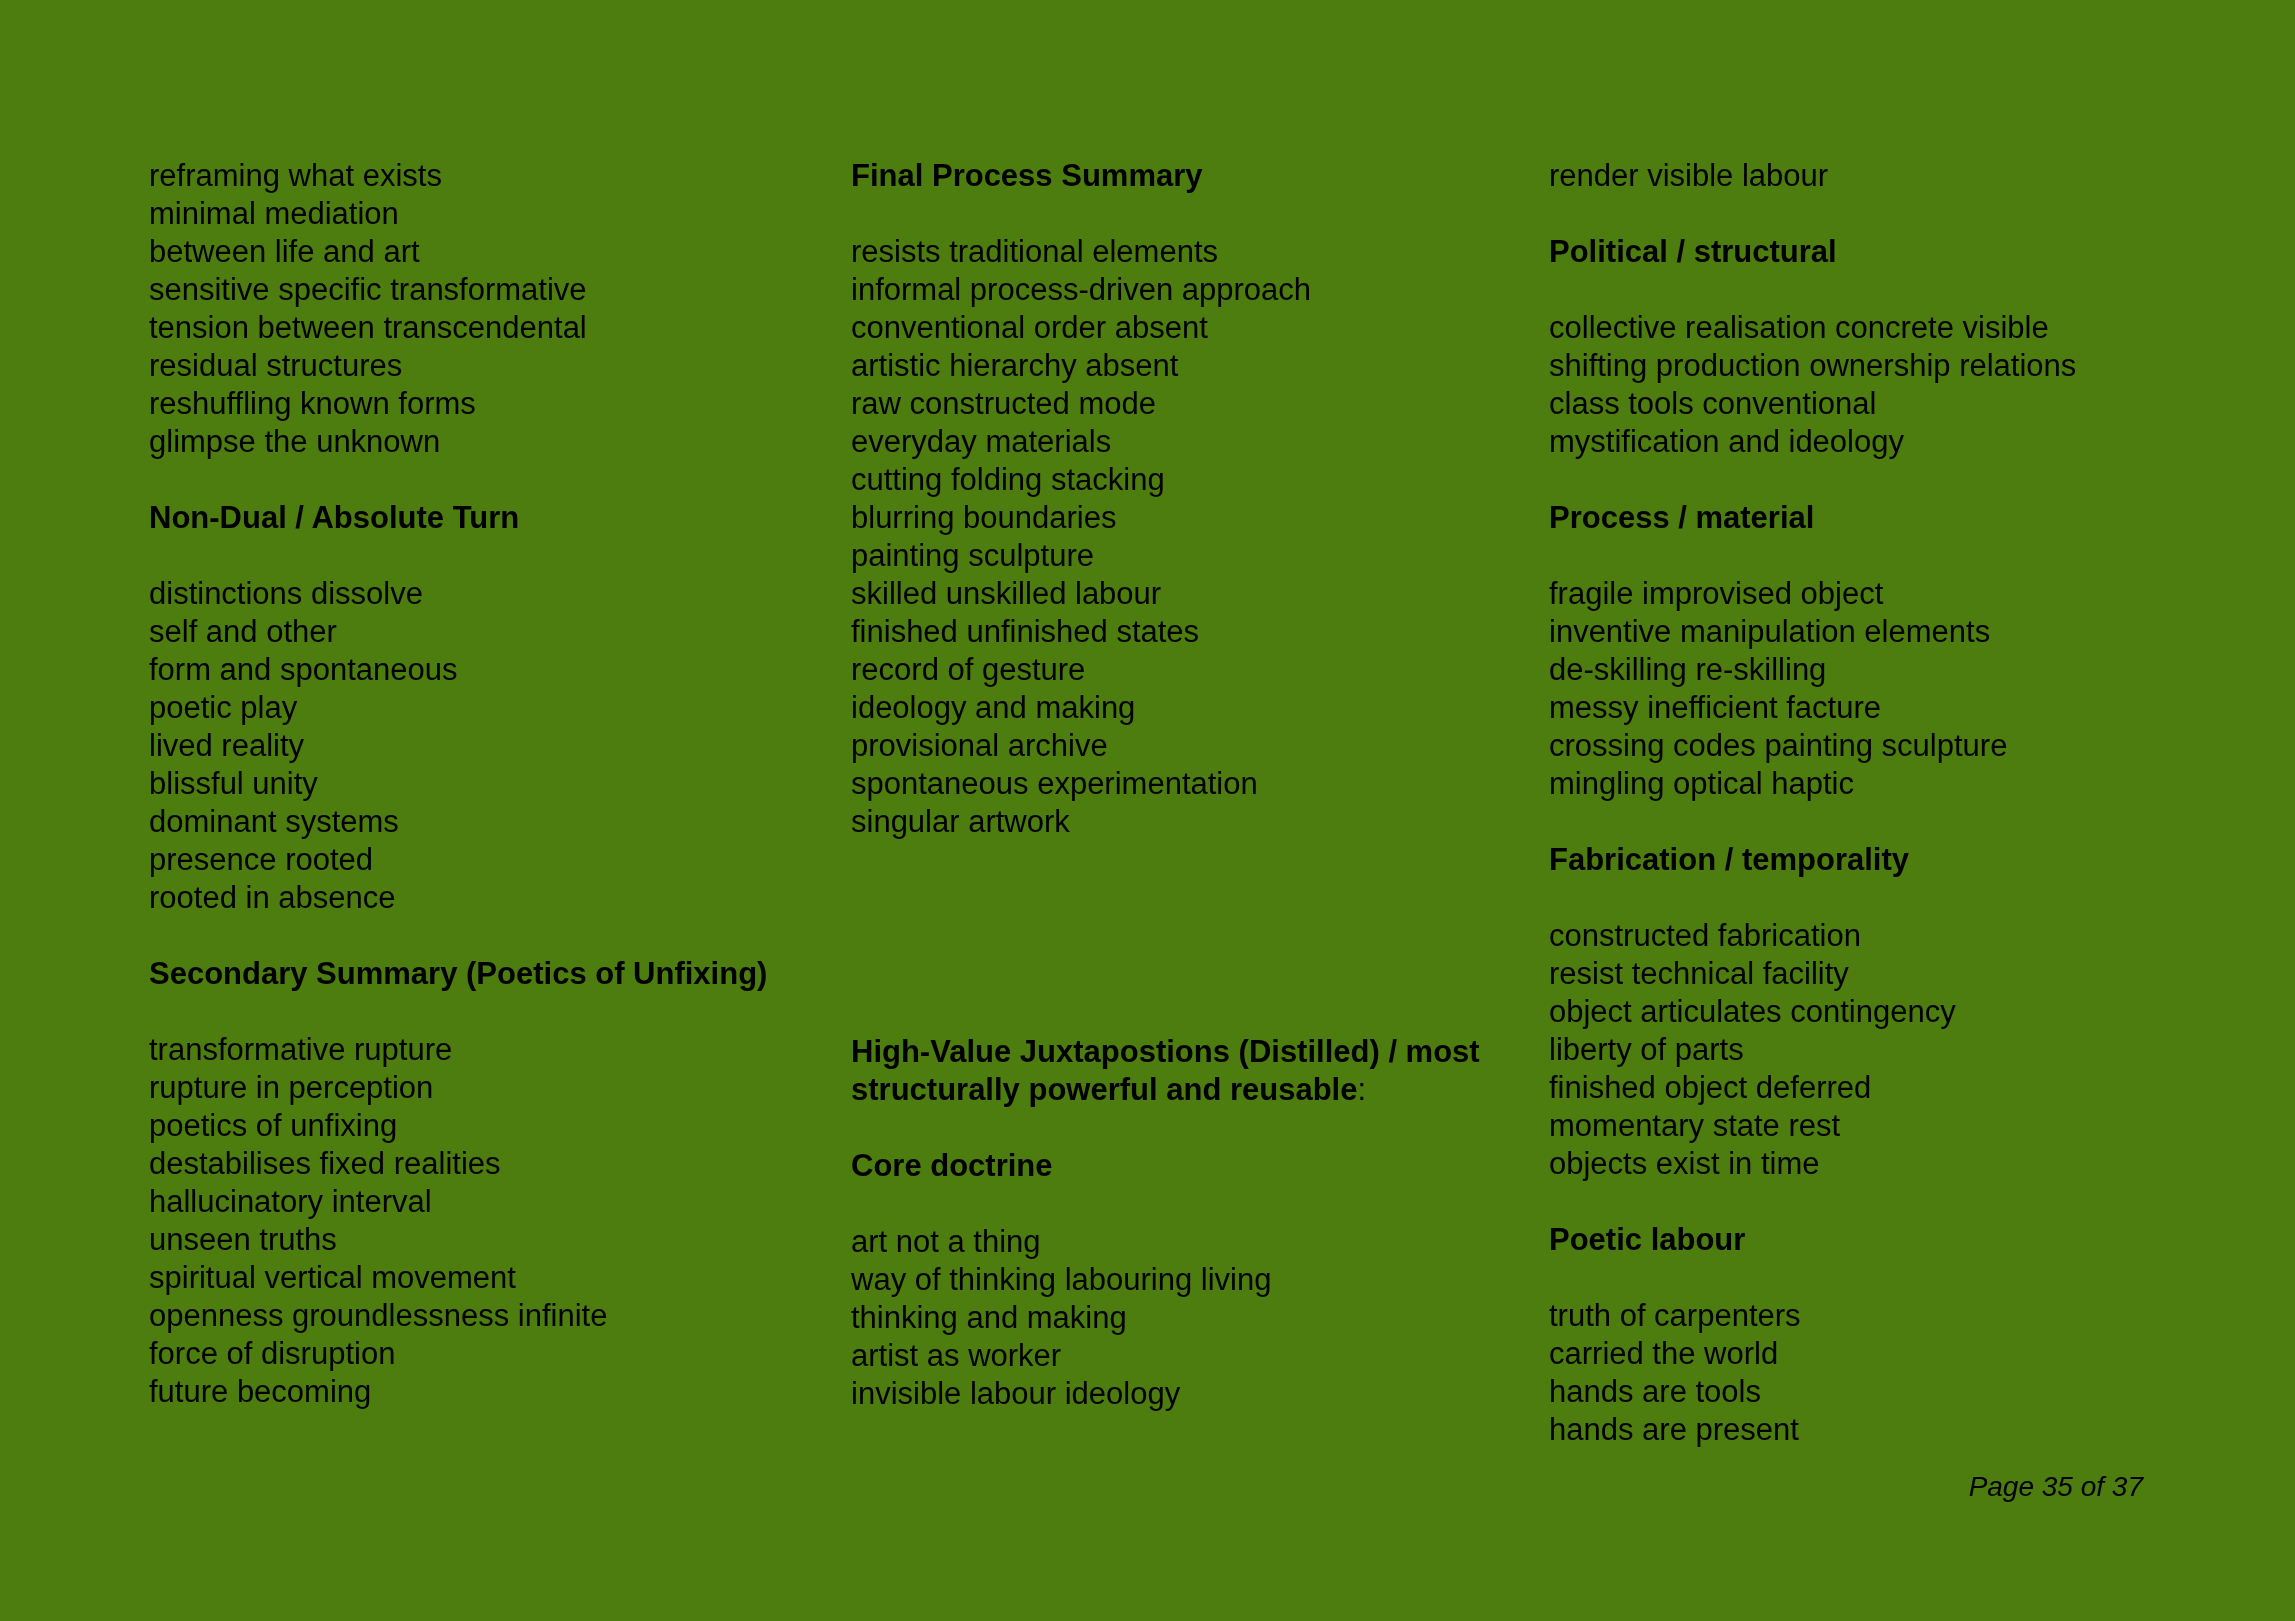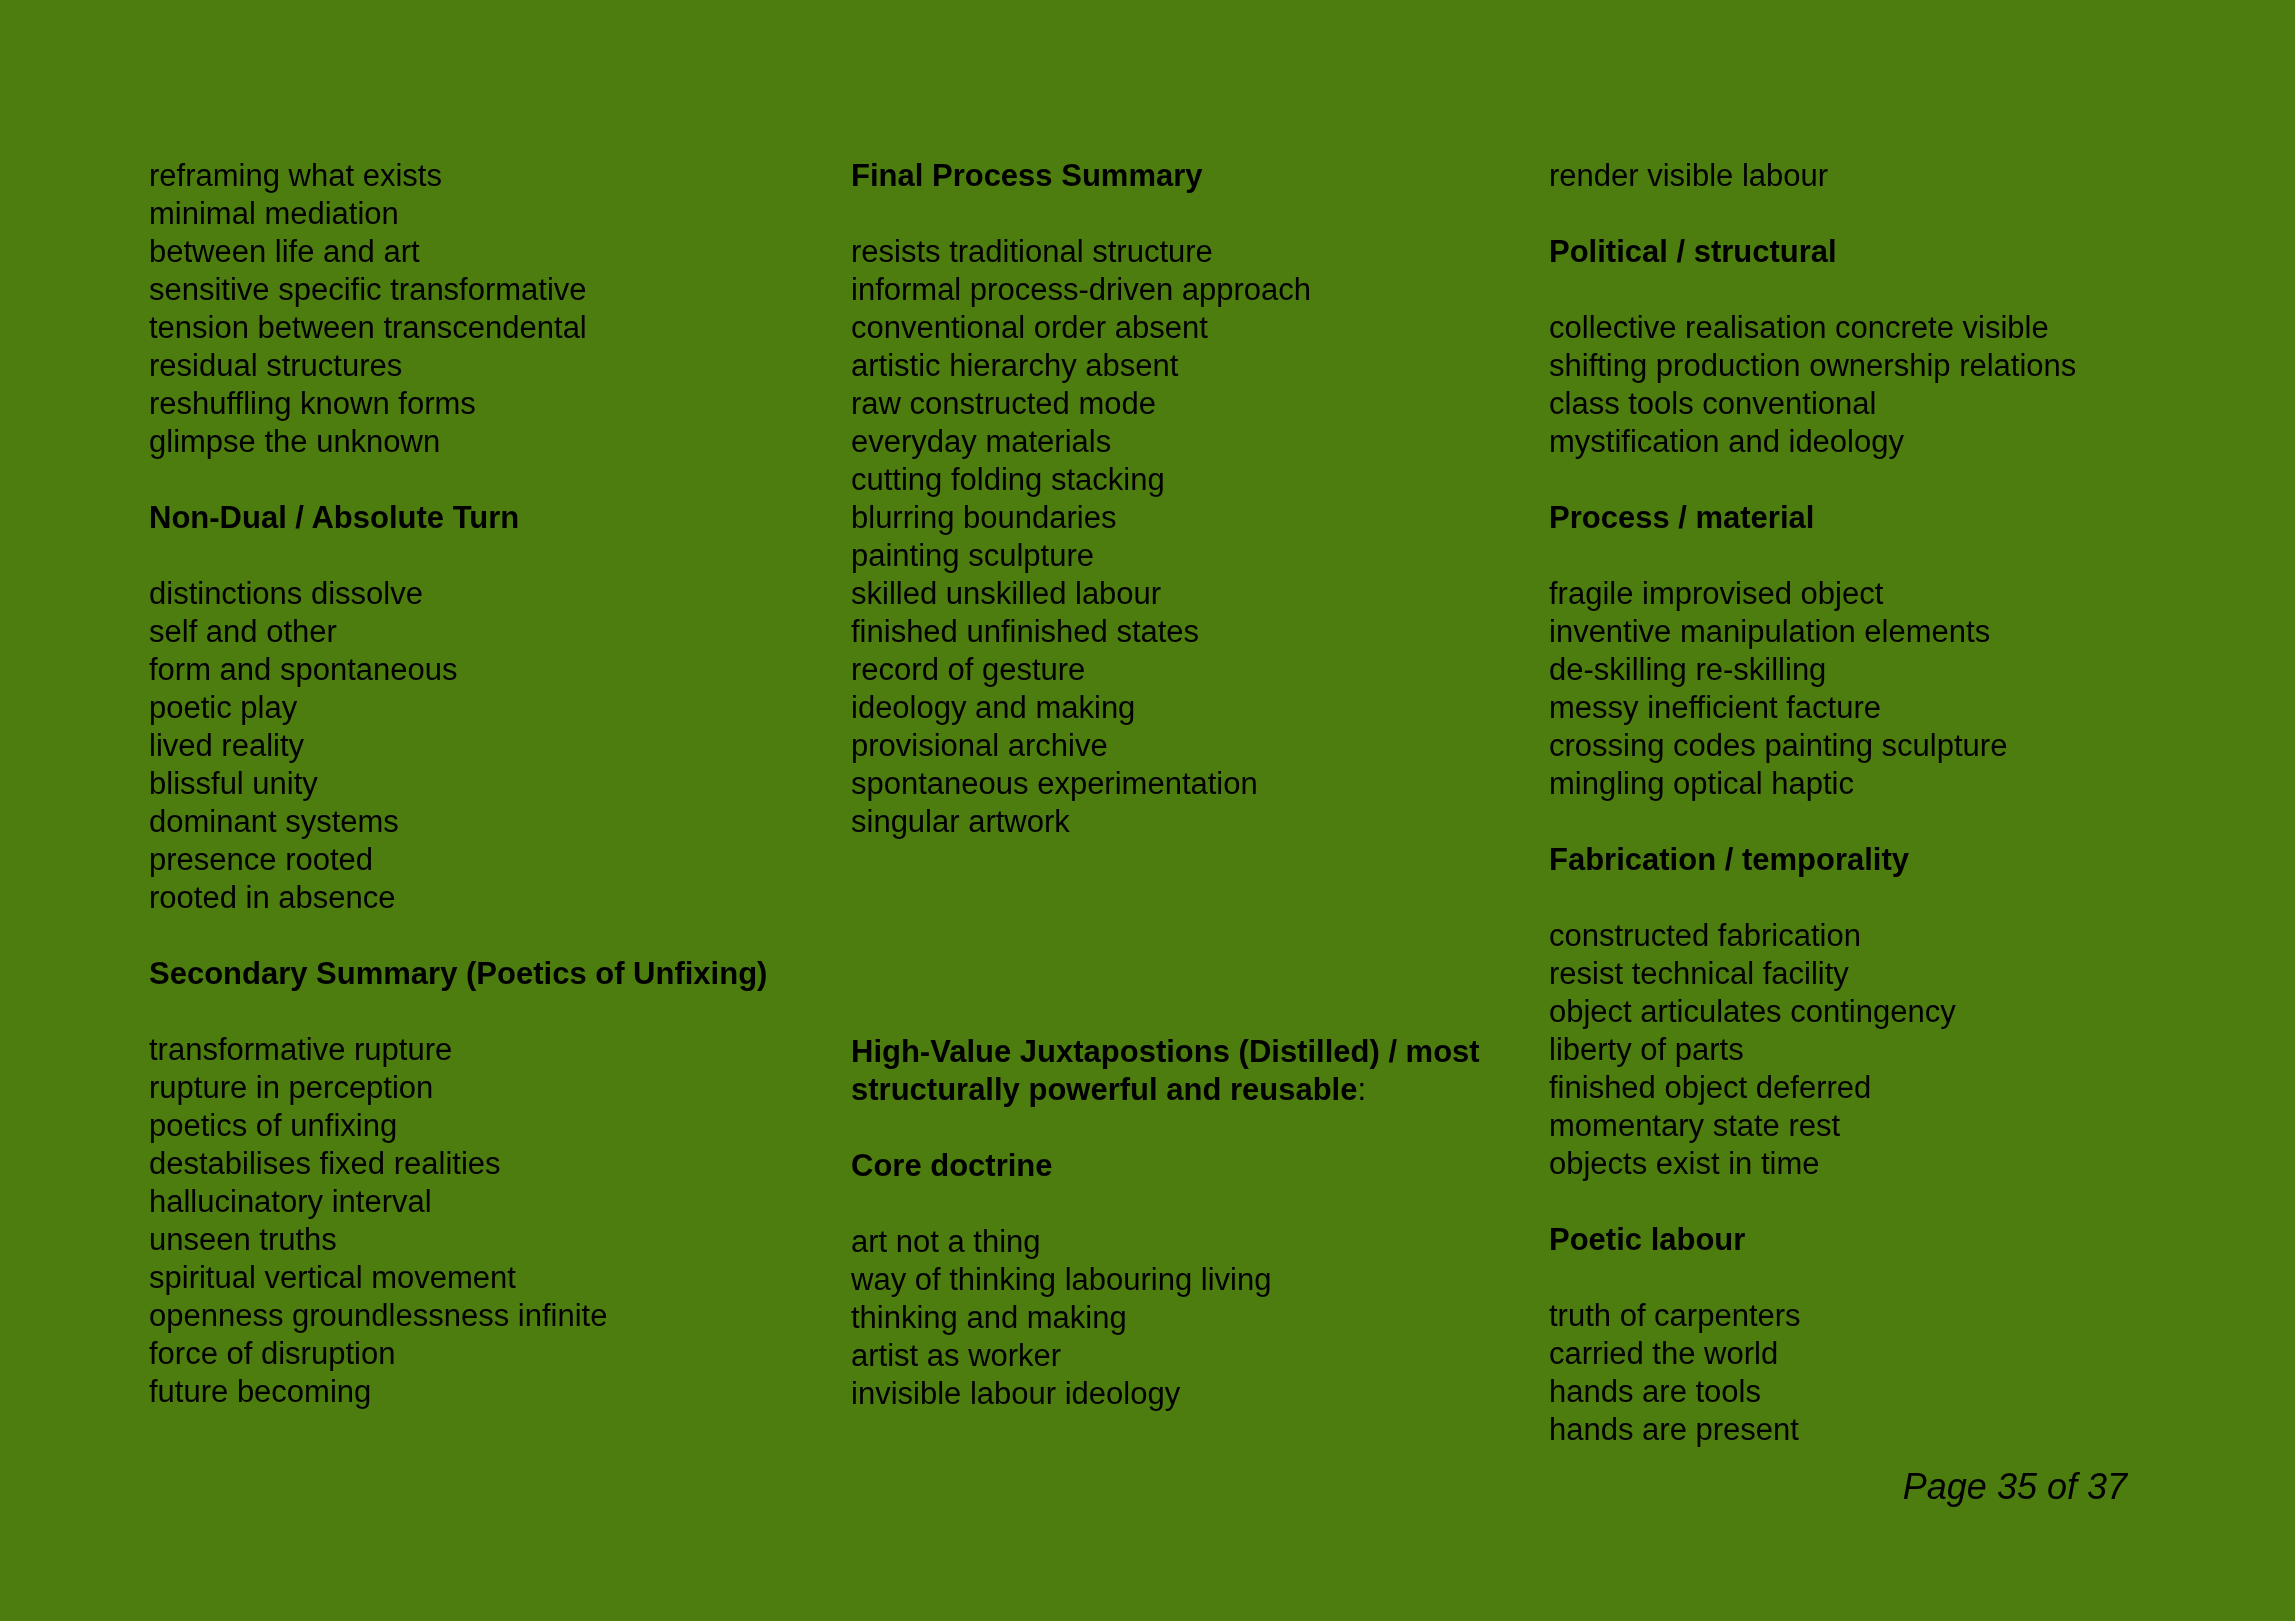--- a/index.html
+++ b/index.html
@@ -40,24 +40,24 @@
   }
   .heading .regular {
     font-weight: 400;
   }
   .spacer {
     width: 100%;
   }
   .footer {
     position: absolute;
     top: 1468px;
-    right: 168px;
+    right: 152px;
     height: 38px;
     font-style: italic;
-    font-size: 36px;
+    font-size: 28px;
     white-space: nowrap;
   }
 </style>
 </head>
 <body>
 
 <div class="doc-page">
   <div class="text-column" id="col-0">
       <div class="line">reframing what exists</div>
       <div class="line">minimal mediation</div>
@@ -89,21 +89,21 @@
       <div class="line">hallucinatory interval</div>
       <div class="line">unseen truths</div>
       <div class="line">spiritual vertical movement</div>
       <div class="line">openness groundlessness infinite</div>
       <div class="line">force of disruption</div>
       <div class="line">future becoming</div>
     </div>
   <div class="text-column" id="col-1">
       <div class="line heading">Final Process Summary</div>
       <div class="spacer" style="height: 38px;"></div>
-      <div class="line">resists traditional structure</div>
+      <div class="line">resists traditional elements</div>
       <div class="line">informal process-driven approach</div>
       <div class="line">conventional order absent</div>
       <div class="line">artistic hierarchy absent</div>
       <div class="line">raw constructed mode</div>
       <div class="line">everyday materials</div>
       <div class="line">cutting folding stacking</div>
       <div class="line">blurring boundaries</div>
       <div class="line">painting sculpture</div>
       <div class="line">skilled unskilled labour</div>
       <div class="line">finished unfinished states</div>

